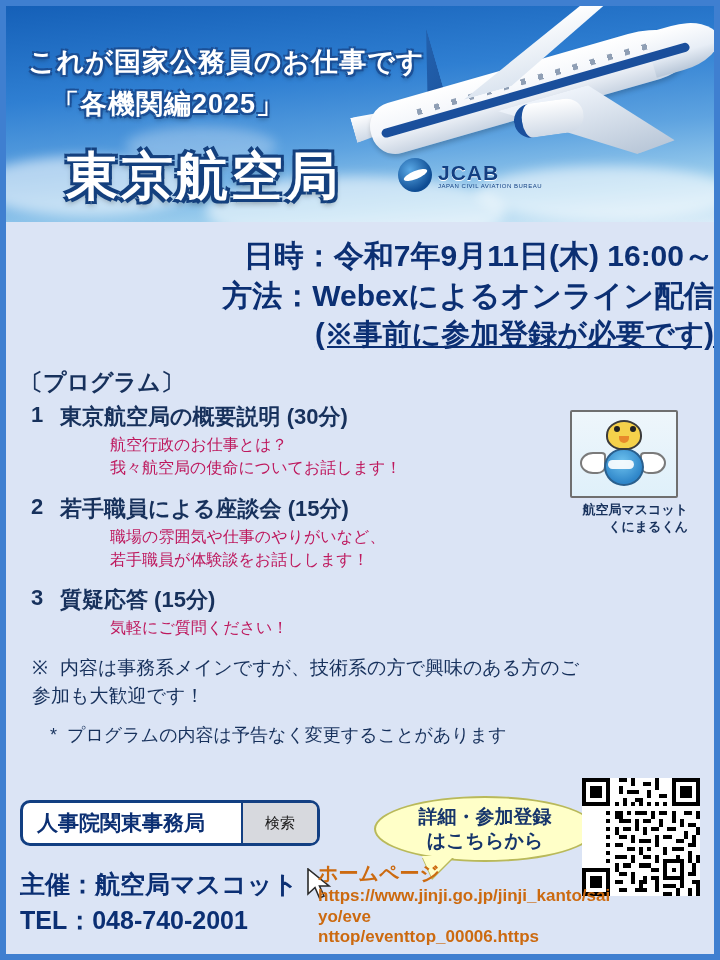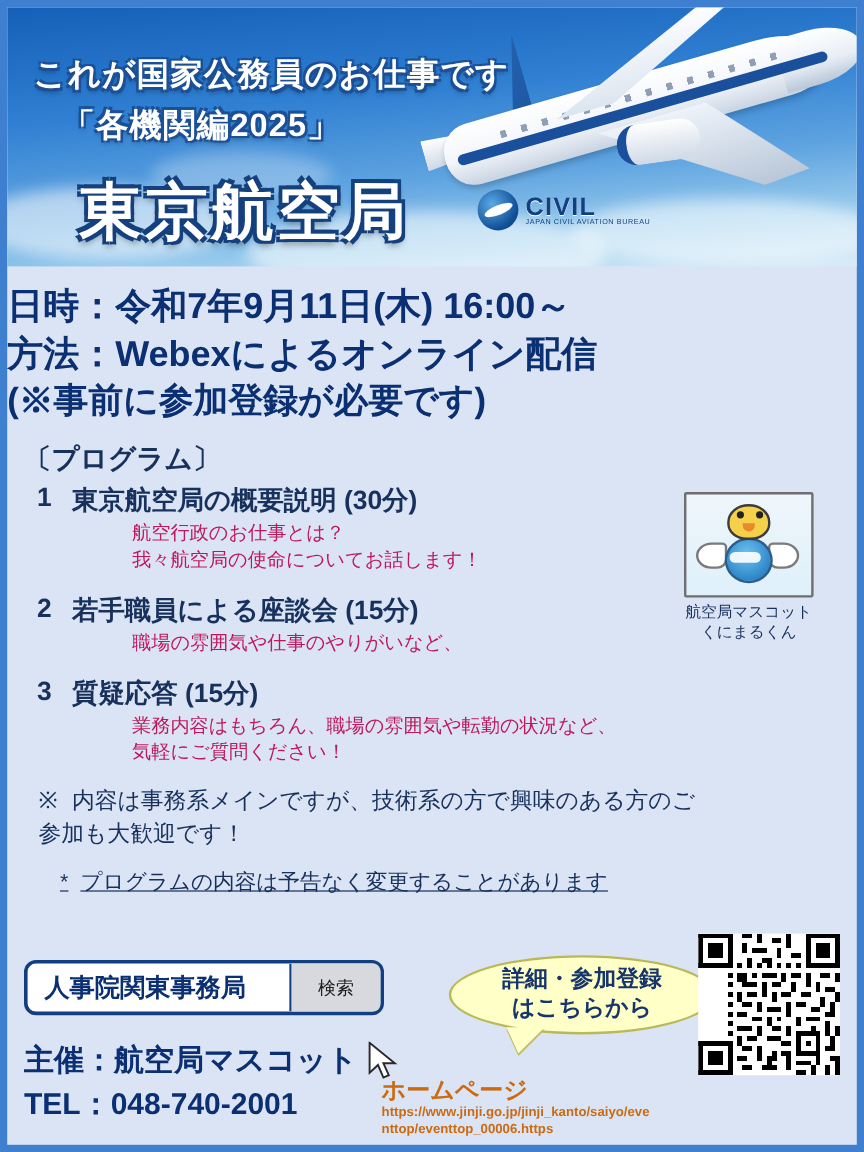--- a/index.html
+++ b/index.html
@@ -199,28 +199,28 @@
   }
   .jcab-sub {
     font-size: 6px;
     color: #123f82;
     letter-spacing: .5px;
   }
 
   
   .info {
     margin-top: 14px;
-    text-align: left;
+    text-align: right;
     color: #0b2f73;
     font-weight: bold;
     line-height: 1.32;
   }
   .info div { font-size: 30px; }
   .info .line1 { letter-spacing: 0px; }
-  .info .line3 { font-size: 29px; }
+  .info .line3 { font-size: 29px; text-decoration: underline; }
 
   
   .program-title {
     margin: 14px 16px 4px 14px;
     font-size: 23px;
     font-weight: bold;
     color: #17315c;
   }
   .prog-item {
     margin-left: 22px;
@@ -248,31 +248,31 @@
     font-size: 19px;
     color: #17315c;
     line-height: 1.45;
     max-width: 560px;
   }
   .note-aster .mark { margin-right: 12px; }
   .note-small {
     margin: 14px 0 0 44px;
     font-size: 18px;
     color: #17315c;
-    text-decoration: underline;
   }
   .note-small .mark { margin-right: 10px; }
 
   
   .mascot {
     position: absolute;
     right: 26px;
     top: 404px;
     width: 128px;
-    text-align: center;
+    text-align: right;
+    font-weight: bold;
   }
   .mascot-frame {
     width: 104px;
     height: 84px;
     border: 2px solid #6f6f6f;
     background: linear-gradient(180deg,#eef6fb 0%, #dff0fa 100%);
     border-radius: 2px;
     position: relative;
     overflow: hidden;
     margin: 0 auto;
@@ -429,21 +429,21 @@
   .urlblock {
     position: absolute;
     left: 312px;
     bottom: 6px;
     width: 300px;
     color: #cc6a10;
     font-weight: bold;
     line-height: 1.22;
   }
   .url-label { font-size: 20px; }
-  .url-link { font-size: 11px; word-break: break-all; }
+  .url-link { font-size: 17px; word-break: break-all; }
 </style>
 </head>
 <body>
 
 <div class="poster">
 
   <div class="hero">
     <div class="cloud c1"></div>
     <div class="cloud c2"></div>
     <div class="cloud c3"></div>
@@ -464,21 +464,21 @@
     <div class="hero-text">
       <div class="hl1">これが国家公務員のお仕事です</div>
       <div class="hl2">「各機関編2025」</div>
     </div>
 
     <div class="bureau">東京航空局</div>
 
     <div class="jcab">
       <div class="jcab-swoosh"></div>
       <div>
-        <div class="jcab-name">CIVIL</div>
+        <div class="jcab-name">JCAB</div>
         <div class="jcab-sub">JAPAN CIVIL AVIATION BUREAU</div>
       </div>
     </div>
   </div>
 
   <div class="info">
     <div class="line1">日時：令和7年9月11日(木) 16:00～</div>
     <div class="line2">方法：Webexによるオンライン配信</div>
     <div class="line3">(※事前に参加登録が必要です)</div>
   </div>
@@ -498,32 +498,32 @@
 
   <div class="prog-gap"></div>
 
   <div class="prog-item">
     <div class="prog-head">
       <span class="prog-num">2</span>
       <span>若手職員による座談会 (15分)</span>
     </div>
     <div class="prog-body">
       <div>職場の雰囲気や仕事のやりがいなど、</div>
+      <div>若手職員が体験談をお話しします！</div>
     </div>
   </div>
 
   <div class="prog-gap"></div>
 
   <div class="prog-item">
     <div class="prog-head">
       <span class="prog-num">3</span>
       <span>質疑応答 (15分)</span>
     </div>
     <div class="prog-body">
-      <div>業務内容はもちろん、職場の雰囲気や転勤の状況など、</div>
       <div>気軽にご質問ください！</div>
     </div>
   </div>
 
   <div class="note-aster">
     <span class="mark">※</span><span>内容は事務系メインですが、技術系の方で興味のある方のご参加も大歓迎です！</span>
   </div>
 
   <div class="note-small">
     <span class="mark">*</span><span>プログラムの内容は予告なく変更することがあります</span>

